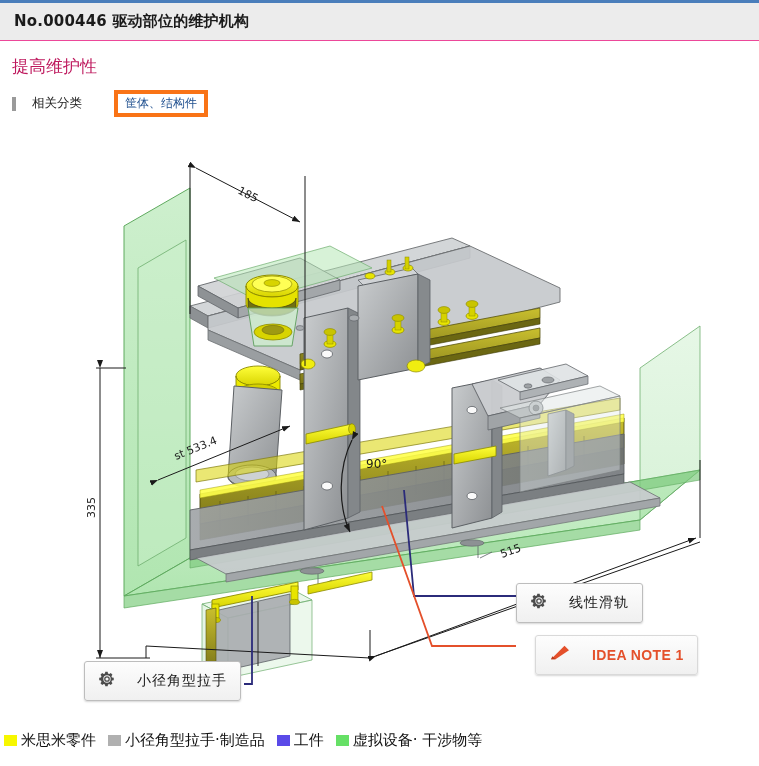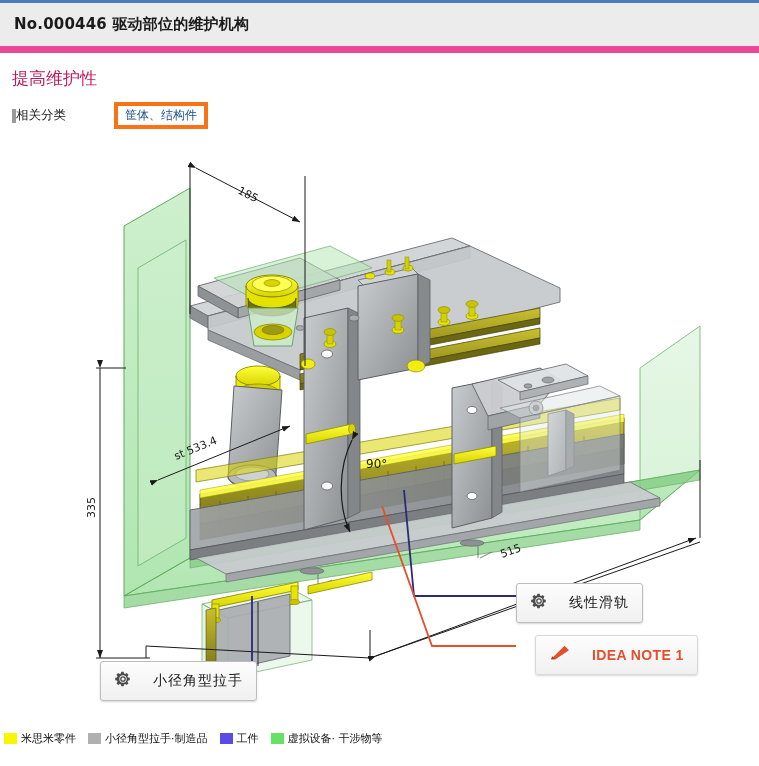--- a/index.html
+++ b/index.html
@@ -17,22 +17,22 @@
   }
   
   .top-accent {
     height: 3px;
     width: 100%;
     background: #4a7ebb;
   }
   
   .title-bar {
     background: #ececec;
-    border-bottom: 7px solid #ec4899;
-    height: 50px;
+    border-bottom: 1px solid #ec4899;
+    height: 38px;
     display: flex;
     align-items: center;
     padding: 0 0 0 14px;
     box-sizing: border-box;
   }
   .title-text {
     font-size: 15px;
     font-weight: bold;
     color: #1b1b1b;
     letter-spacing: .2px;
@@ -49,21 +49,21 @@
   
   .cat-row {
     display: flex;
     align-items: center;
     padding: 12px 0 0 12px;
     gap: 10px;
   }
   .cat-label-wrap {
     display: flex;
     align-items: center;
-    gap: 0;
+    gap: 16px;
     width: 92px;
   }
   .cat-bar {
     width: 4px;
     height: 14px;
     background: #9a9a9a;
     display: inline-block;
   }
   .cat-label {
     font-size: 12.5px;
@@ -105,21 +105,21 @@
   .callout-gear { color: #4c4c4c; }
   .callout-note .lbl {
     color: #e4502b;
     font-weight: bold;
     letter-spacing: .4px;
     font-family: "Liberation Sans", sans-serif;
   }
   .callout-note { border-color: #d9d9d9; margin-left: 19px; }
   #callout-rail  { left: 516px; top: 583px; }
   #callout-note  { left: 516px; top: 635px; }
-  #callout-handle{ left: 100px;  top: 661px; text-align: right; }
+  #callout-handle{ left: 84px;  top: 661px; text-align: right; }
 
   
   .legend {
     position: absolute;
     left: 0;
     top: 731px;
     width: 759px;
     display: flex;
     align-items: center;
     gap: 6px;
@@ -131,21 +131,21 @@
     align-items: center;
     gap: 4px;
     margin-right: 6px;
   }
   .legend-swatch {
     width: 13px;
     height: 11px;
     display: inline-block;
   }
   .legend-text {
-    font-size: 11px;
+    font-size: 15px;
     color: #111;
     white-space: nowrap;
   }
 </style>
 </head>
 <body>
 
 <div class="top-accent"></div>
 
 <div class="title-bar">

